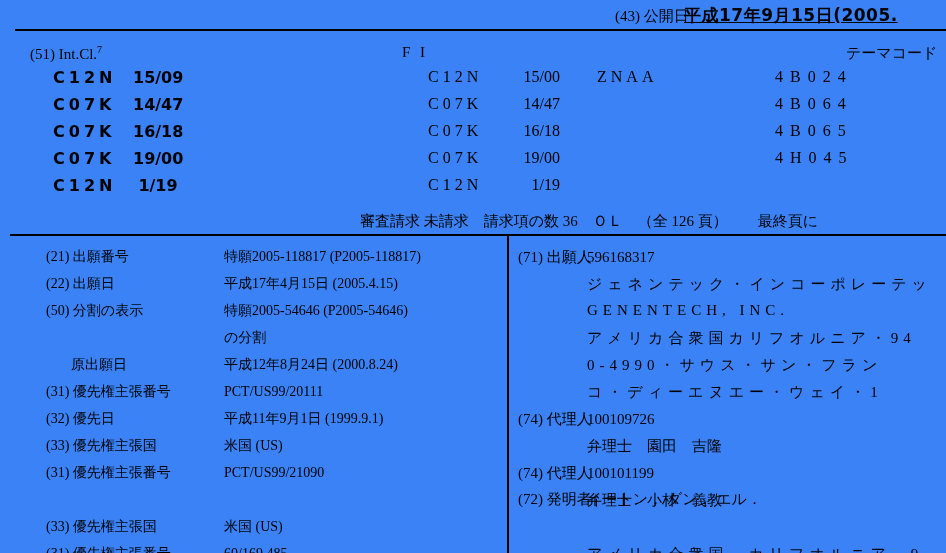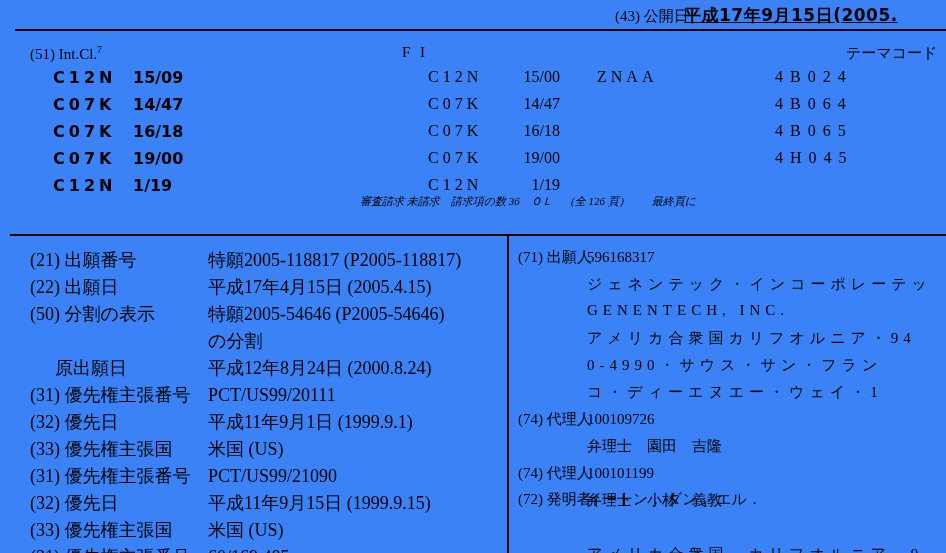--- a/index.html
+++ b/index.html
@@ -18,29 +18,29 @@
   #rule-mid{left:10px;top:234px;width:936px;}
   #vdiv{position:absolute;background:#000;width:2px;left:507px;top:234px;height:319px;}
   
   #intcl-header{left:30px;top:44px;font-size:15px;}
   #intcl-header sup{font-size:10px;}
   #fi-header{left:402px;top:44px;font-size:15px;letter-spacing:3px;}
   #theme-header{left:810px;top:44px;font-size:15px;margin-left:36px;}
   .icrow{position:absolute;left:53px;font-size:16px;font-weight:bold;white-space:pre;
     font-family:"DejaVu Sans","Liberation Sans",sans-serif;}
   .icrow .code{display:inline-block;width:80px;letter-spacing:4px;}
-  .icrow .num{display:inline-block;width:50px;text-align:left;}
+  .icrow .num{display:inline-block;width:50px;text-align:center;}
   .firow{position:absolute;left:428px;font-size:16px;white-space:pre;}
   .firow .code{display:inline-block;width:82px;letter-spacing:4px;}
   .firow .num{display:inline-block;width:50px;text-align:right;}
   .firow .extra{margin-left:37px;letter-spacing:4px;}
   .themerow{position:absolute;left:775px;font-size:16px;letter-spacing:7px;white-space:pre;}
-  #exam-line{left:360px;top:194px;font-size:11px;font-style:italic;}
+  #exam-line{left:360px;top:212px;font-size:15px;}
   
-  .lrow{position:absolute;left:30px;font-size:18px;white-space:pre;}
+  .lrow{position:absolute;left:46px;font-size:14px;white-space:pre;}
   .lrow .lbl{display:inline-block;width:178px;box-sizing:border-box;}
   .lrow.indent .lbl{padding-left:25px;}
   .rrow{position:absolute;left:518px;font-size:15px;white-space:pre;}
   .rrow .rlbl{display:inline-block;width:69px;}
   .rrow .sp{letter-spacing:5px;}
 </style>
 </head>
 <body>
 
 <div id="page">
@@ -78,21 +78,20 @@
 
   <div class="lrow" style="top:248px"><span class="lbl">(21) 出願番号</span><span class="val">特願2005-118817 (P2005-118817)</span></div>
   <div class="lrow" style="top:275px"><span class="lbl">(22) 出願日</span><span class="val">平成17年4月15日 (2005.4.15)</span></div>
   <div class="lrow" style="top:302px"><span class="lbl">(50) 分割の表示</span><span class="val">特願2005-54646 (P2005-54646)</span></div>
   <div class="lrow" style="top:329px"><span class="lbl"></span><span class="val">の分割</span></div>
   <div class="lrow indent" style="top:356px"><span class="lbl">原出願日</span><span class="val">平成12年8月24日 (2000.8.24)</span></div>
   <div class="lrow" style="top:383px"><span class="lbl">(31) 優先権主張番号</span><span class="val">PCT/US99/20111</span></div>
   <div class="lrow" style="top:410px"><span class="lbl">(32) 優先日</span><span class="val">平成11年9月1日 (1999.9.1)</span></div>
   <div class="lrow" style="top:437px"><span class="lbl">(33) 優先権主張国</span><span class="val">米国 (US)</span></div>
   <div class="lrow" style="top:464px"><span class="lbl">(31) 優先権主張番号</span><span class="val">PCT/US99/21090</span></div>
-  <div class="lrow" style="top:491px"><span class="lbl">(32) 優先日</span><span class="val">平成11年9月15日 (1999.9.15)</span></div>
   <div class="lrow" style="top:518px"><span class="lbl">(33) 優先権主張国</span><span class="val">米国 (US)</span></div>
   <div class="lrow" style="top:545px"><span class="lbl">(31) 優先権主張番号</span><span class="val">60/169,485</span></div>
 
   <div class="rrow" style="top:248px"><span class="rlbl">(71) 出願人</span><span class="rval">596168317</span></div>
   <div class="rrow" style="top:275px"><span class="rlbl"></span><span class="rval sp">ジェネンテック・インコーポレーテッ</span></div>
   <div class="rrow" style="top:302px"><span class="rlbl"></span><span class="rval sp">GENENTECH, INC.</span></div>
   <div class="rrow" style="top:329px"><span class="rlbl"></span><span class="rval sp">アメリカ合衆国カリフオルニア・94</span></div>
   <div class="rrow" style="top:356px"><span class="rlbl"></span><span class="rval sp">0-4990・サウス・サン・フラン</span></div>
   <div class="rrow" style="top:383px"><span class="rlbl"></span><span class="rval sp">コ・ディーエヌエー・ウェイ・1</span></div>
   <div class="rrow" style="top:410px"><span class="rlbl">(74) 代理人</span><span class="rval">100109726</span></div>

